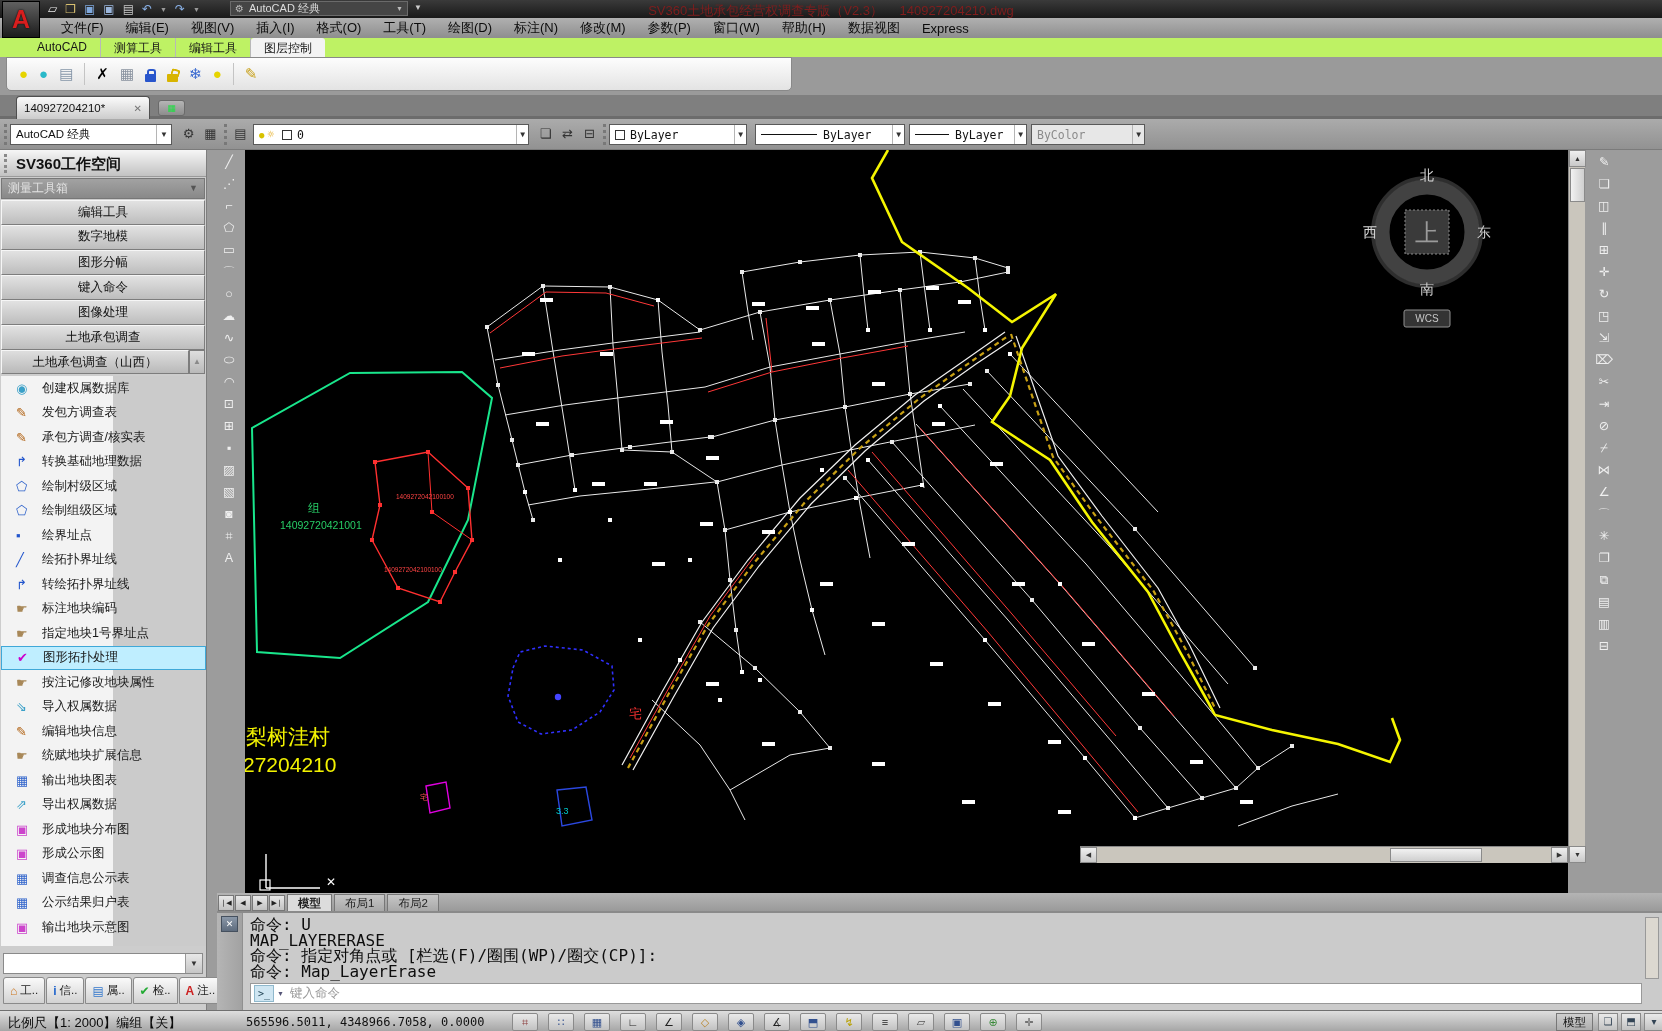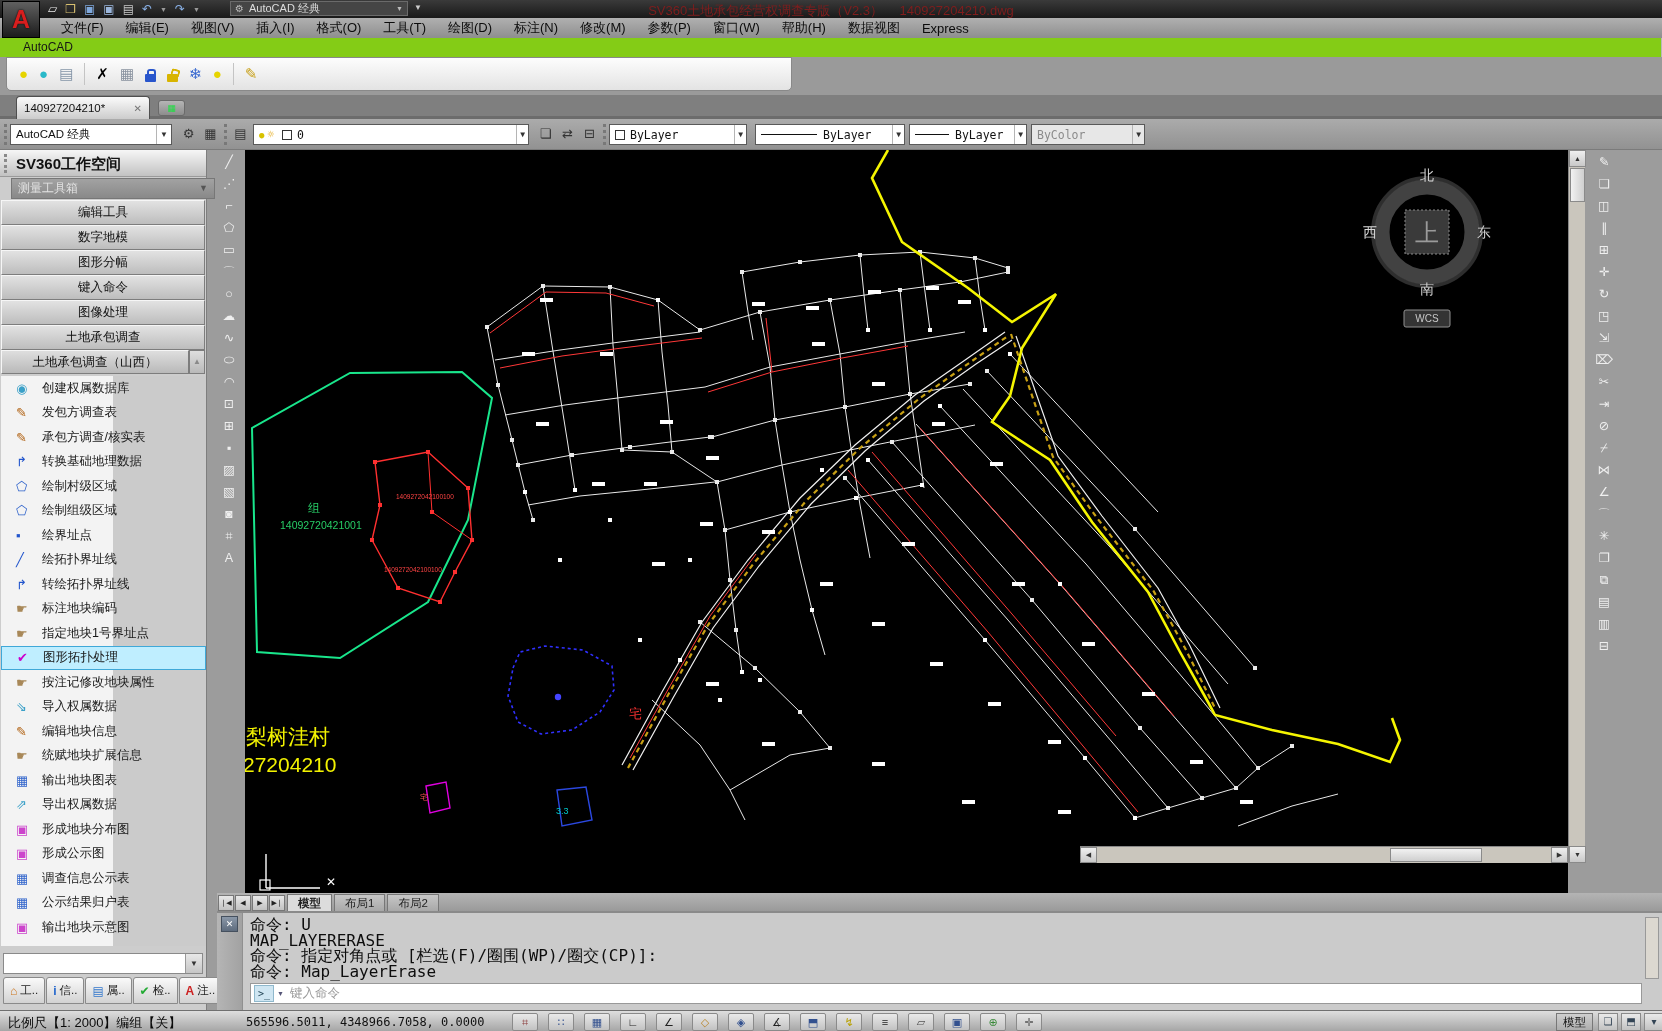--- a/index.html
+++ b/index.html
@@ -18,21 +18,21 @@
         color:#ddd;font-size:11px;line-height:13px;padding:0 4px;display:flex;gap:5px;align-items:center;z-index:10;}
   .ws-combo-top .gear{color:#bbb;font-size:10px;}
   .ws-combo-top .arr{margin-left:auto;font-size:7px;color:#bbb;}
   .qat-menu-arrow{position:absolute;left:414px;top:3px;color:#ccc;font-size:8px;z-index:10;}
   .win-title{position:absolute;left:430px;right:430px;top:2px;text-align:center;color:#7f1d1d;font-size:13px;white-space:nowrap;}
   
   .menubar{position:absolute;left:0;top:18px;width:100%;height:20px;background:linear-gradient(#b0b0b0,#8e8e8e);
         display:flex;align-items:center;padding-left:50px;}
   .menu-item{padding:1px 11px;font-size:13px;color:#0c0c0c;white-space:nowrap;}
   
-  .ribbon-tabs{position:absolute;left:0;top:38px;width:100%;height:19px;background:#84cc16;display:flex;padding-left:10px;flex-direction:column;}
+  .ribbon-tabs{position:absolute;left:0;top:38px;width:100%;height:19px;background:#bef264;display:flex;padding-left:24px;}
   .rtab{padding:2px 13px 0 13px;font-size:12px;color:#161616;border-right:1px solid #b8b8b8;white-space:nowrap;}
   .rtab.active{background:#f3f3f3;border-radius:3px 3px 0 0;border-right:none;}
   .ribbon-body{position:absolute;left:0;top:57px;width:100%;height:38px;background:#9a9a9a;}
   .ribbon-panel{position:absolute;left:6px;top:57px;width:786px;height:34px;background:linear-gradient(#fdfdfd,#e3e3e3);
         border:1px solid #898989;border-radius:0 0 5px 5px;display:flex;align-items:center;padding-left:12px;gap:11px;}
   .rtool{font-size:15px;line-height:30px;}
   .rsep{width:1px;height:22px;background:#c4c4c4;}
   
   .mini-lock{display:inline-block;position:relative;width:11px;height:8px;background:#2855cc;border-radius:1px;margin-top:7px;}
   .mini-lock:before{content:"";position:absolute;left:2px;top:-5px;width:5px;height:5px;border:2px solid #2855cc;
@@ -59,21 +59,21 @@
   .tbtn{position:absolute;top:124px;width:21px;height:21px;font-size:13px;text-align:center;line-height:20px;color:#333;}
   .swatch{display:inline-block;width:10px;height:10px;background:#fff;border:1px solid #333;margin-right:5px;}
   .ltline{display:inline-block;width:56px;border-top:1.6px solid #111;margin-right:6px;}
   .ltline.short{width:34px;}
   
   .sidebar{position:absolute;left:0;top:150px;width:207px;height:860px;background:#cdcdcd;border-right:1px solid #7e7e7e;}
   .sb-title{position:absolute;left:0;top:0;width:100%;height:27px;background:linear-gradient(#f6f6f6,#c2c2c2);
         border-bottom:1px solid #9a9a9a;font-size:15px;font-weight:bold;color:#111;line-height:27px;padding-left:16px;}
   .sb-title:before{content:"";position:absolute;left:4px;top:4px;height:19px;border-left:3px dotted #8a8a8a;}
   .sb-toolbox{position:absolute;left:1px;top:28px;width:204px;height:21px;background:linear-gradient(#a2a2a2,#898989);
-        border:1px solid #777;color:#e2e2e2;font-size:12px;line-height:19px;padding:0 6px;display:flex;margin-left:10px;}
+        border:1px solid #777;color:#e2e2e2;font-size:12px;line-height:19px;padding:0 6px;display:flex;}
   .sb-toolbox .arr{margin-left:auto;color:#555;font-size:9px;}
   .sb-cat{position:absolute;left:1px;width:204px;height:25px;background:linear-gradient(#e2e2e2,#bdbdbd);
         border:1px solid;border-color:#f6f6f6 #7d7d7d #7d7d7d #f6f6f6;font-size:12.5px;color:#111;
         text-align:center;line-height:23px;}
   .sb-section{position:absolute;left:1px;width:188px;height:24px;background:linear-gradient(#dedede,#b9b9b9);
         border:1px solid;border-color:#f6f6f6 #7d7d7d #7d7d7d #f6f6f6;font-size:12.5px;color:#111;text-align:center;line-height:22px;}
   .sb-section-up{position:absolute;right:1px;width:16px;height:24px;background:linear-gradient(#dedede,#b9b9b9);
         border:1px solid #7d7d7d;color:#8a8a8a;font-size:8px;text-align:center;line-height:22px;}
   .side-list{position:absolute;left:1px;top:226px;width:205px;height:570px;
         background:linear-gradient(to right,#f3f3f3 0,#f3f3f3 112px,#cbcbcb 112px);overflow:hidden;}
@@ -254,21 +254,21 @@
   </div>
 
   <div class="sidebar">
     <div class="sb-title">SV360工作空间</div>
     <div class="sb-toolbox">
       <span>测量工具箱</span>
       <span class="arr">▼</span>
     </div>
     <div id="sb-cats">
         <div class="sb-cat" style="top: 50px;">编辑工具</div>
-        <div class="sb-cat" style="top: 75px;">数字地模</div>
+        <div class="sb-cat" style="top: 75px; font-family: Liberation Mono, monospace;">数字地模</div>
         <div class="sb-cat" style="top: 100px;">图形分幅</div>
         <div class="sb-cat" style="top: 125px;">键入命令</div>
         <div class="sb-cat" style="top: 150px;">图像处理</div>
         <div class="sb-cat" style="top: 175px;">土地承包调查</div>
       </div>
     <div class="sb-section" style="top:200px">土地承包调查（山西）</div>
     <div class="sb-section-up" style="top:200px">▲</div>
     <div class="side-list" id="side-list">
         <div class="sl-item">
           <span class="ig" style="color: rgb(58, 160, 200);">◉</span>

